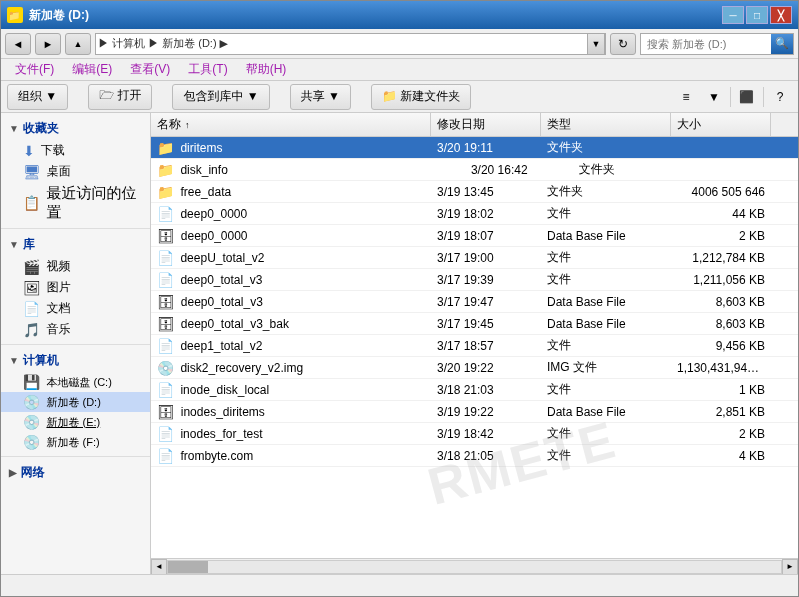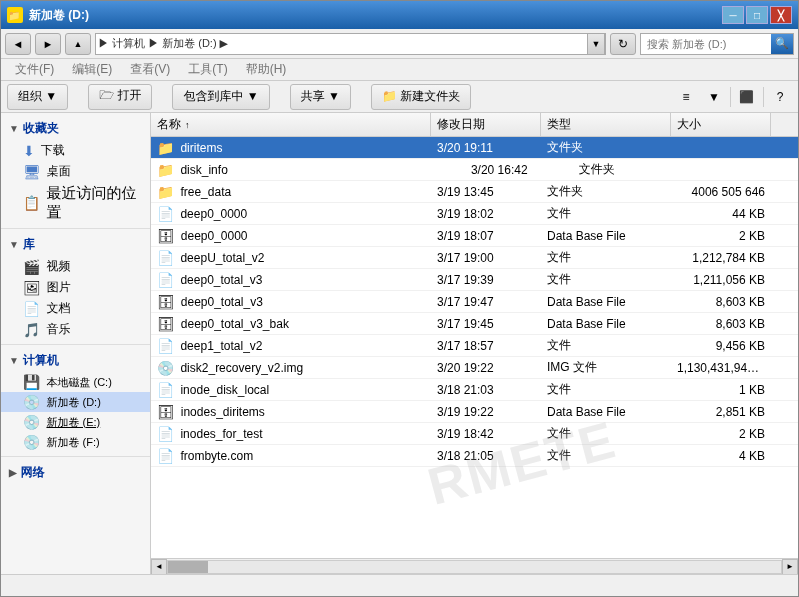--- a/index.html
+++ b/index.html
@@ -144,21 +144,21 @@
       display: flex;
       align-items: center;
       padding: 0 6px;
       border-bottom: 1px solid #ccc;
       gap: 2px;
     }
     .menu-item {
       padding: 2px 8px;
       font-size: 12px;
       cursor: pointer;
-      color: #737373;
+      color: #a21caf;
     }
 
     
     .toolbar {
       background: #f0f0f0;
       height: 32px;
       display: flex;
       align-items: center;
       padding: 0 6px;
       border-bottom: 1px solid #ccc;

